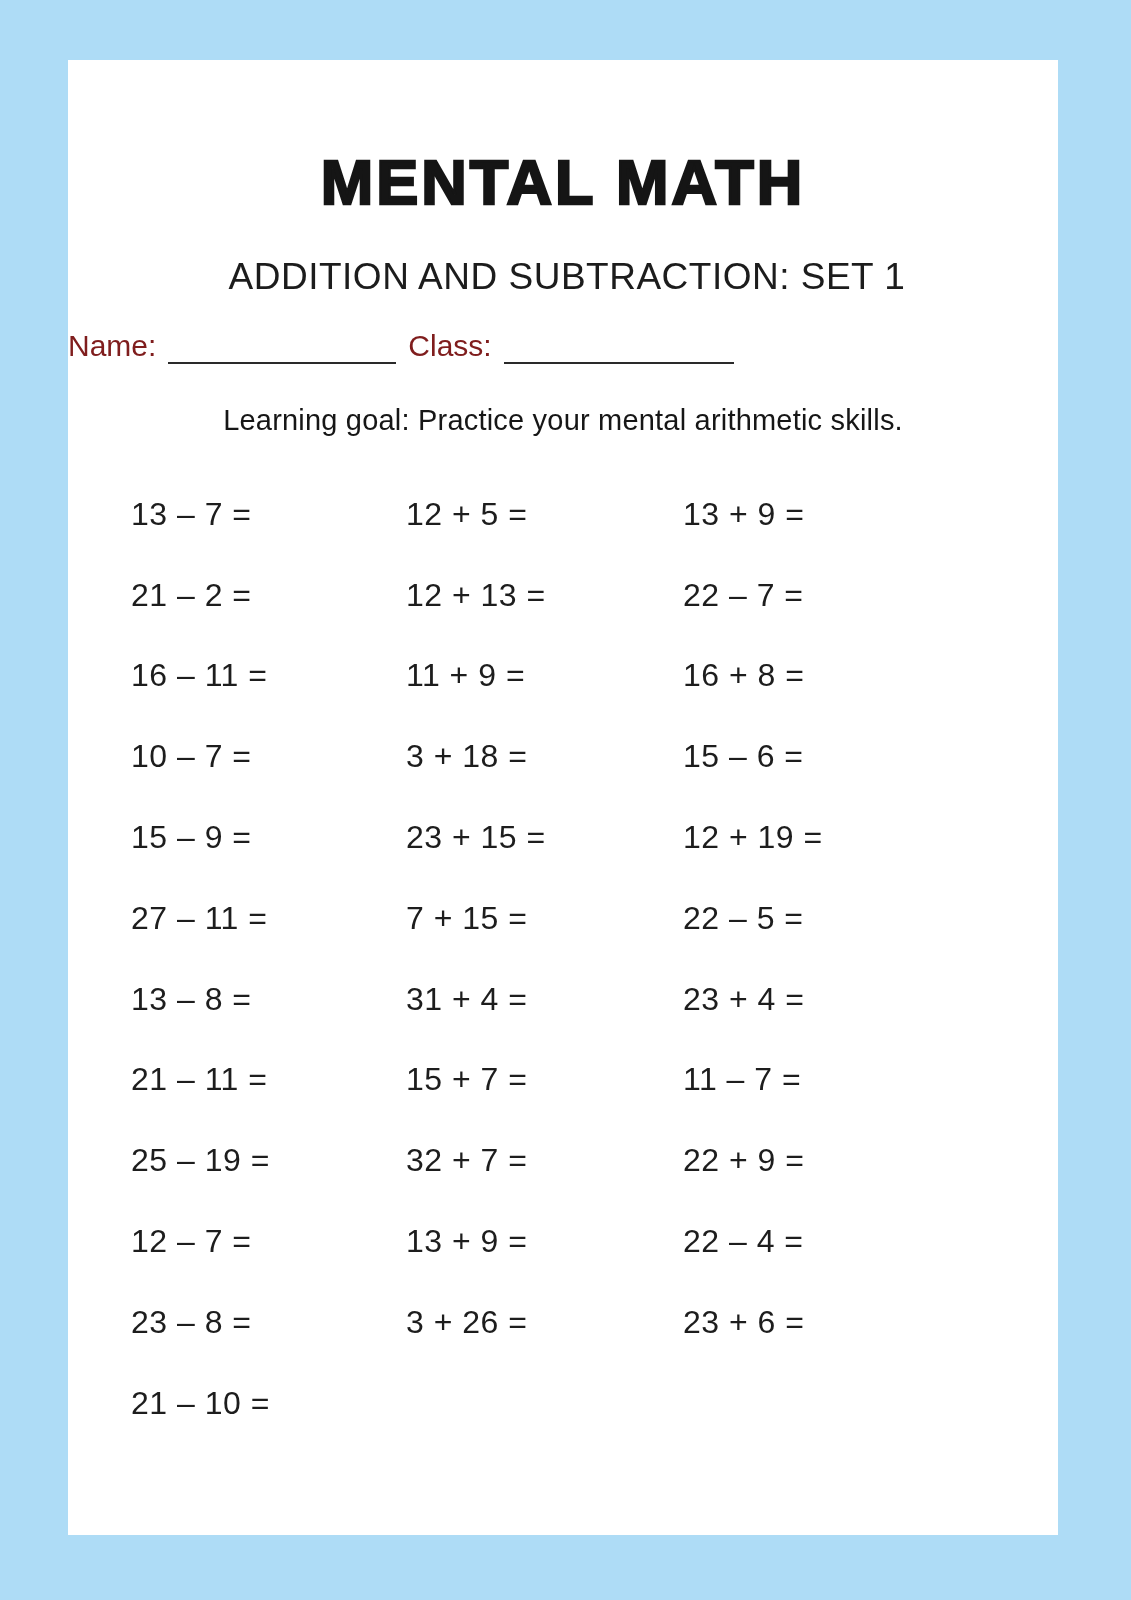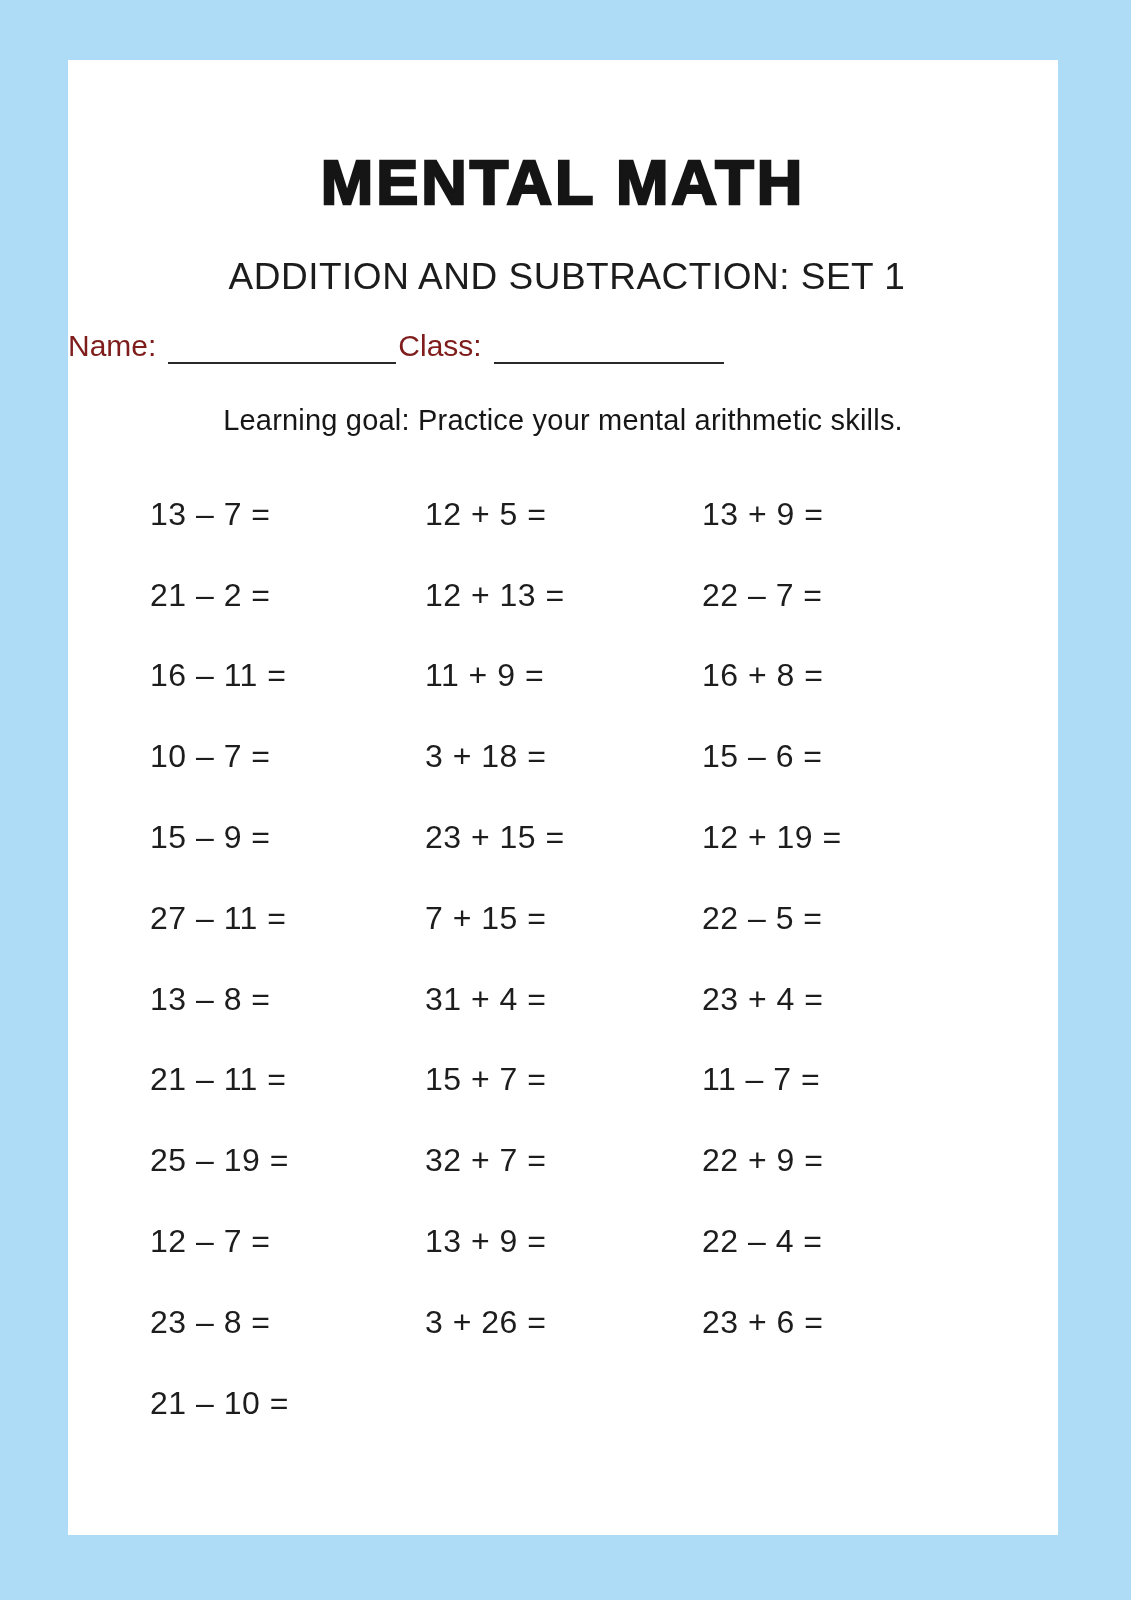--- a/index.html
+++ b/index.html
@@ -72,21 +72,21 @@
   .blank-line {
     border-bottom: 2px solid #2A2A2A;
     width: 228px;
     height: 34px;
     margin-left: 12px;
   }
   .blank-line.second {
     width: 230px;
   }
   .class-label {
-    margin-left: 2px;
+    margin-left: 12px;
   }
   .goal {
     position: absolute;
     top: 343px;
     left: 0;
     width: 100%;
     text-align: center;
     font-size: 29px;
     font-weight: 400;
     line-height: 1.2;
@@ -96,21 +96,21 @@
   }
   .problems-grid {
     position: absolute;
     top: 414px;
     left: 0;
     right: 0;
     display: grid;
     grid-template-columns: 275px 277px auto;
     grid-auto-rows: 80.8px;
     align-items: center;
-    padding-left: 82px;
+    padding-left: 63px;
   }
   .problem {
     font-size: 32px;
     font-weight: 400;
     color: #1D1D1D;
     letter-spacing: 0.5px;
     white-space: nowrap;
   }
 </style>
 </head>

